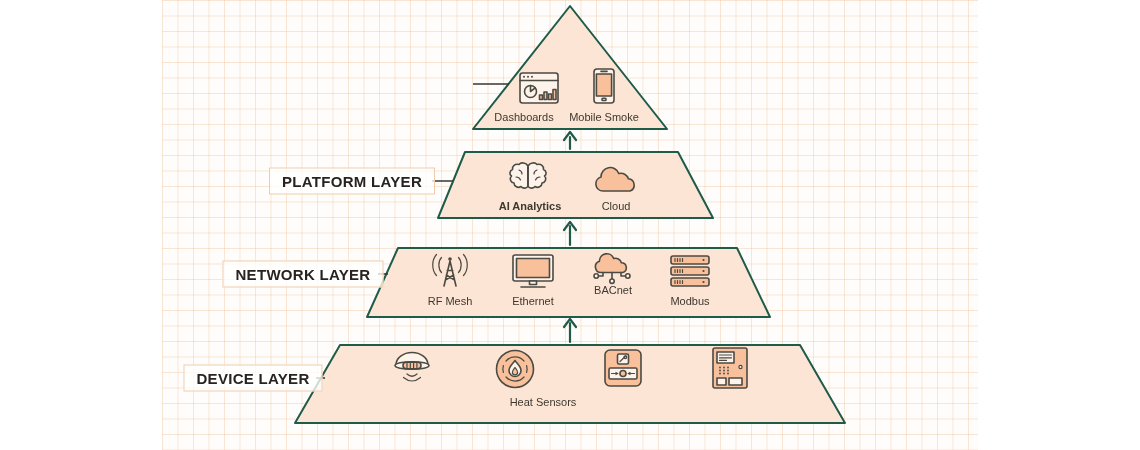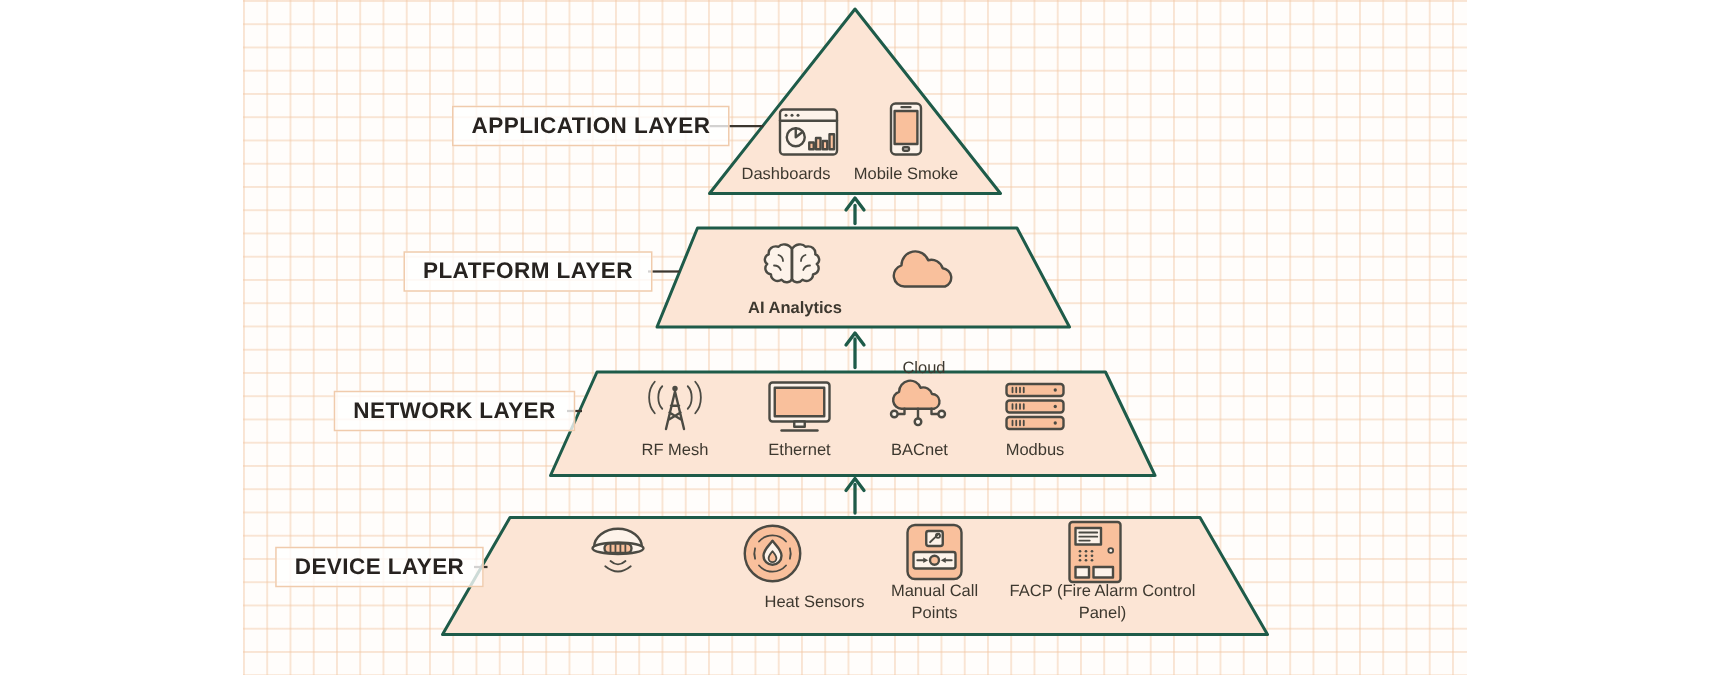--- a/index.html
+++ b/index.html
@@ -31,24 +31,24 @@
   .ll-dev{left:253px;top:378px;}
   
   .item-label{
     position:absolute;transform:translate(-50%,-50%);
     color:#3d382f;font-size:11px;line-height:1.35;text-align:center;white-space:nowrap;
   }
   .item-label.wrap{white-space:normal;}
   .il-dash{left:524px;top:117px;}
   .il-mob{left:604px;top:117px;}
   .il-ai{left:530px;top:206px;font-weight:bold;}
-  .il-cloud{left:616px;top:206px;margin-top:40px;}
+  .il-cloud{left:616px;top:206px;}
   .il-rf{left:450px;top:301px;}
   .il-eth{left:533px;top:301px;}
-  .il-bac{left:613px;top:301px;}
+  .il-bac{left:613px;top:290px;}
   .il-mod{left:690px;top:301px;}
   .il-smoke{left:412px;top:402px;width:80px;}
   .il-heat{left:515px;top:402px;width:70px;margin-left:28px;}
   .il-mcp{left:623px;top:402px;width:84px;}
   .il-facp{left:735px;top:402px;width:140px;}
   
   .shape{fill:#fce5d5;stroke:#1e5b49;stroke-width:2;stroke-linejoin:round;}
   .arrow{stroke:#1e5b49;stroke-width:2.2;fill:none;stroke-linecap:round;stroke-linejoin:round;}
   .connector{stroke:#3a352e;stroke-width:1.5;}
   .ic{stroke:#4b4a43;stroke-width:1.6;fill:none;stroke-linecap:round;stroke-linejoin:round;}
@@ -189,29 +189,26 @@
         <circle class="dark" cx="16" cy="23.5" r="0.9"></circle>
       <circle class="dark" cx="8" cy="26.5" r="0.9"></circle>
         <circle class="dark" cx="12" cy="26.5" r="0.9"></circle>
         <circle class="dark" cx="16" cy="26.5" r="0.9"></circle>
       <circle class="lite thin" cx="28.5" cy="20" r="1.6"></circle>
       <rect class="lite" x="5" y="31" width="9" height="7"></rect>
       <rect class="lite" x="17" y="31" width="13" height="7"></rect>
     </g>
   </svg>
 
-  <div class="layer-label ll-app">APPLICATION LAYER</div>
   <div class="layer-label ll-plat">PLATFORM LAYER</div>
   <div class="layer-label ll-dev">DEVICE LAYER</div>
   <div class="layer-label ll-net">NETWORK LAYER</div>
 
   <div class="item-label il-dash">Dashboards</div>
   <div class="item-label il-mob">Mobile Smoke</div>
   <div class="item-label il-ai">AI Analytics</div>
   <div class="item-label il-cloud">Cloud</div>
   <div class="item-label il-rf">RF Mesh</div>
   <div class="item-label il-eth">Ethernet</div>
   <div class="item-label il-bac">BACnet</div>
   <div class="item-label il-mod">Modbus</div>
   <div class="item-label wrap il-heat">Heat Sensors</div>
-  <div class="item-label wrap il-mcp">Manual Call Points</div>
-  <div class="item-label wrap il-facp">FACP (Fire Alarm Control Panel)</div>
 </div>
 
 </body></html>

